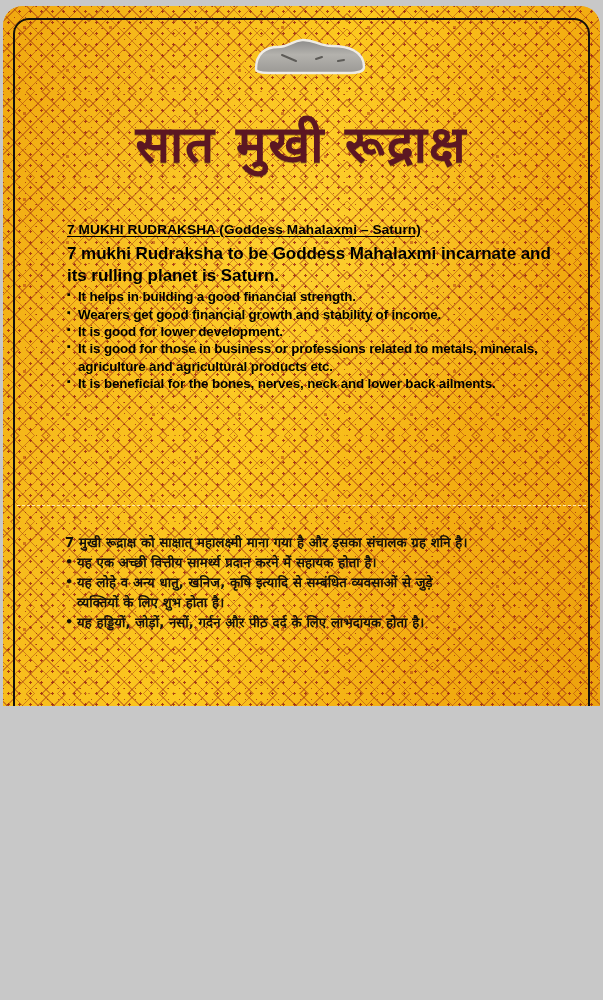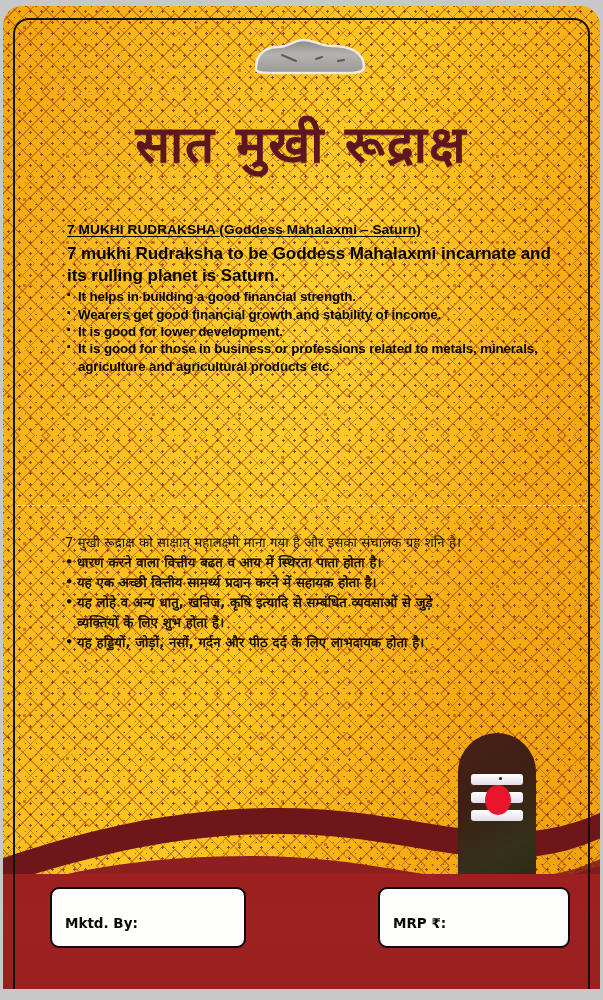--- a/index.html
+++ b/index.html
@@ -1,21 +1,21 @@
 <!DOCTYPE html>
 <html><head>
 <meta charset="utf-8">
 <style>
   html,body{margin:0;padding:0;background:#c8c8c8;}
   body{width:603px;height:1000px;overflow:hidden;
        font-family:"Liberation Sans","DejaVu Sans",sans-serif;}
 
   
   #card{
-    position:absolute;left:3px;top:6px;width:597px;height:983px;
+    position:absolute;left:3px;top:6px;width:597px;height:700px;
     border-radius:20px 20px 0 0;overflow:hidden;
     background:#f2ae14;
   }
   
   #yellowField{
     position:absolute;inset:0;
     background:
       radial-gradient(ellipse 70% 48% at 50% 34%, rgba(255,215,60,.55) 0%, rgba(255,200,30,0) 62%),
       linear-gradient(105deg,#f0a70f 0%,#f7bc1c 22%,#fcc81f 46%,#f3ad11 74%,#eda20d 100%);
   }
@@ -96,21 +96,21 @@
   .eng-li::before{content:"\25AA";position:absolute;left:0;top:-1px;font-size:11px;}
   .eng-li.cont{padding-left:11px;}
   .eng-li.cont::before{content:"";}
 
   
   #hindiBlock{
     position:absolute;left:62px;right:40px;top:527px;z-index:14;
     color:#15100a;
     font-family:"DejaVu Sans","Liberation Sans",sans-serif;
   }
-  .hin-para{font-size:13.2px;font-weight:400;line-height:1.52;margin:0;
+  .hin-para{font-size:13.2px;font-weight:700;line-height:1.52;margin:0;
     letter-spacing:.1px;}
   .hin-li{font-size:13.2px;font-weight:600;line-height:1.52;margin:0;
     padding-left:12px;position:relative;letter-spacing:.1px;}
   .hin-li::before{content:"\2022";position:absolute;left:0;top:-1px;font-size:13px;}
   .hin-li.cont::before{content:"";}
 
   
   #wave{position:absolute;left:0;right:0;top:700px;height:300px;z-index:16;}
 
   
@@ -177,25 +177,25 @@
   </div>
 
   <div id="englishBlock">
     <div class="eng-head">7 MUKHI RUDRAKSHA (Goddess Mahalaxmi – Saturn)</div>
     <div class="eng-para">7 mukhi Rudraksha to be Goddess Mahalaxmi incarnate and its rulling planet is Saturn.</div>
     <div class="eng-li">It helps in building a good financial strength.</div>
     <div class="eng-li">Wearers get good financial growth and stability of income.</div>
     <div class="eng-li">It is good for lower development.</div>
     <div class="eng-li">It is good for those in business or professions related to metals, minerals,</div>
     <div class="eng-li cont">agriculture and agricultural products etc.</div>
+    <div class="eng-li">It is beneficial for the bones, nerves, neck and lower back ailments.</div>
   </div>
 
   <div id="hindiBlock">
     <div class="hin-para">7 मुखी रूद्राक्ष को साक्षात् महालक्ष्मी माना गया है और इसका संचालक ग्रह शनि है।</div>
-    <div class="hin-li">धारण करने वाला वित्तीय बढत व आय में स्थिरता पाता होता है।</div>
     <div class="hin-li">यह एक अच्छी वित्तीय सामर्थ्य प्रदान करने में सहायक होता है।</div>
     <div class="hin-li">यह लोहे व अन्य धातु, खनिज, कृषि इत्यादि से सम्बंधित व्यवसाओं से जुड़े</div>
     <div class="hin-li cont">व्यक्तियों के लिए शुभ होता है।</div>
     <div class="hin-li">यह हड्डियों, जोड़ों, नसों, गर्दन और पीठ दर्द के लिए लाभदायक होता है।</div>
   </div>
 
   <div id="wave">
     <svg width="603" height="300" viewBox="0 0 603 300" preserveAspectRatio="none">
 
       <path d="M0 186 C70 162 150 150 250 150 C360 150 430 176 500 176 C545 176 575 168 603 158 L603 300 L0 300 Z" fill="#8d1f20"></path>

